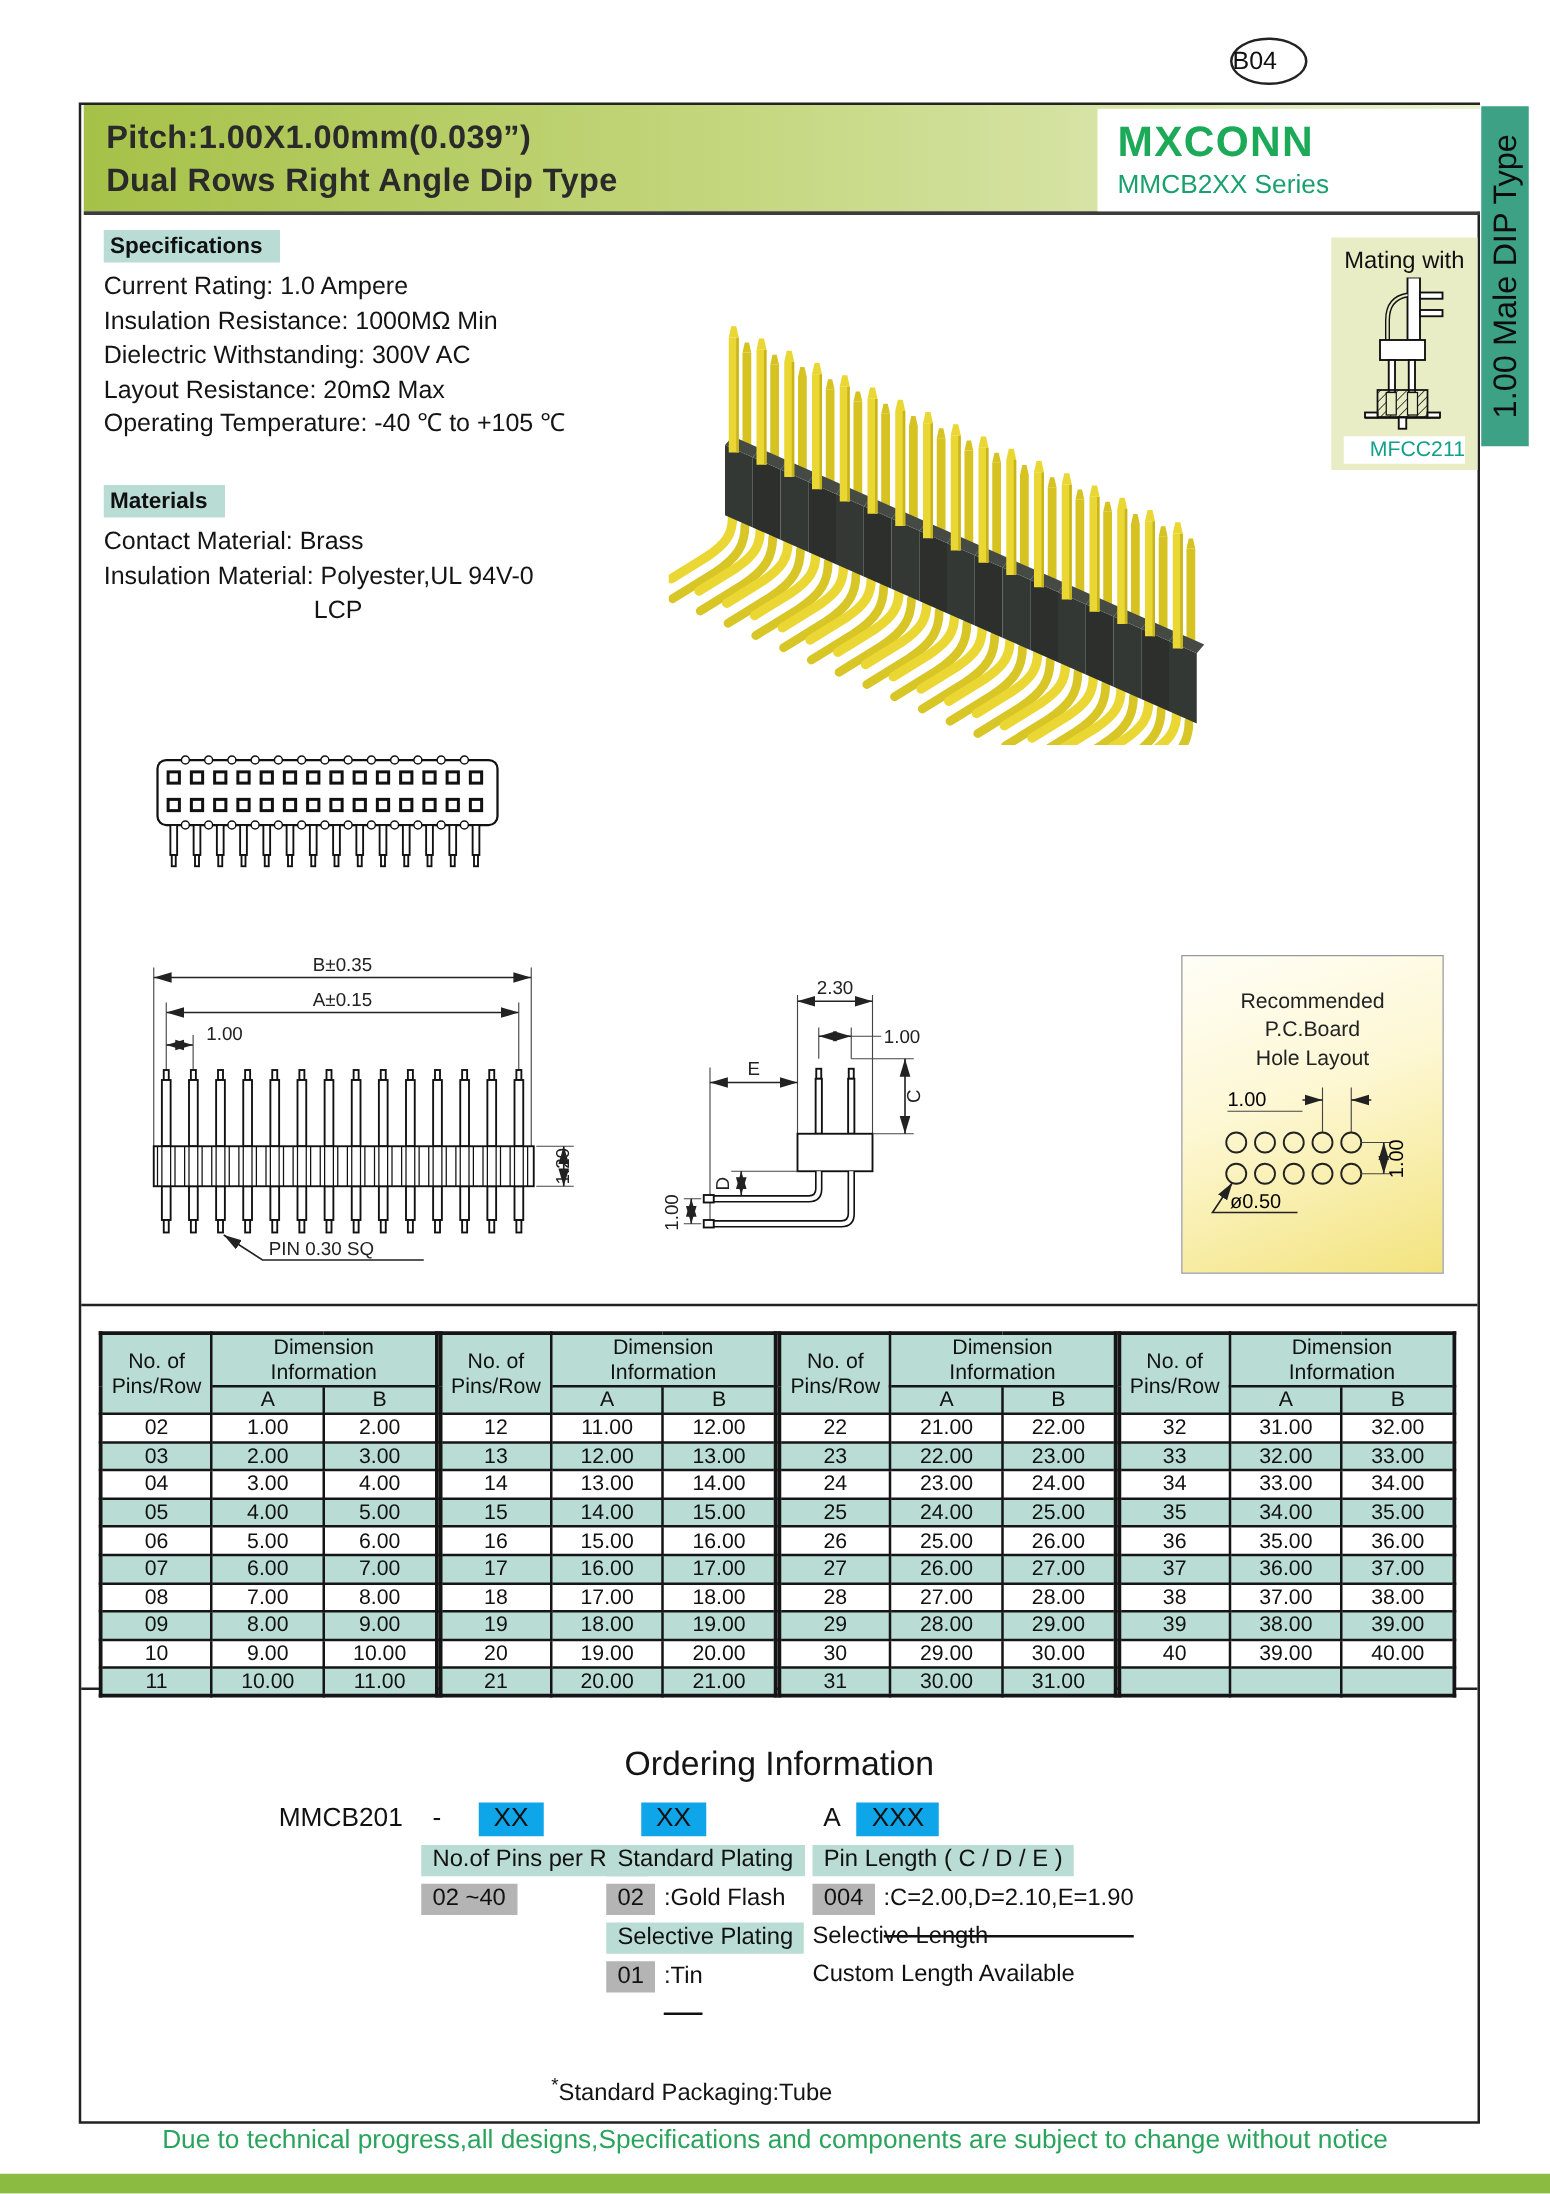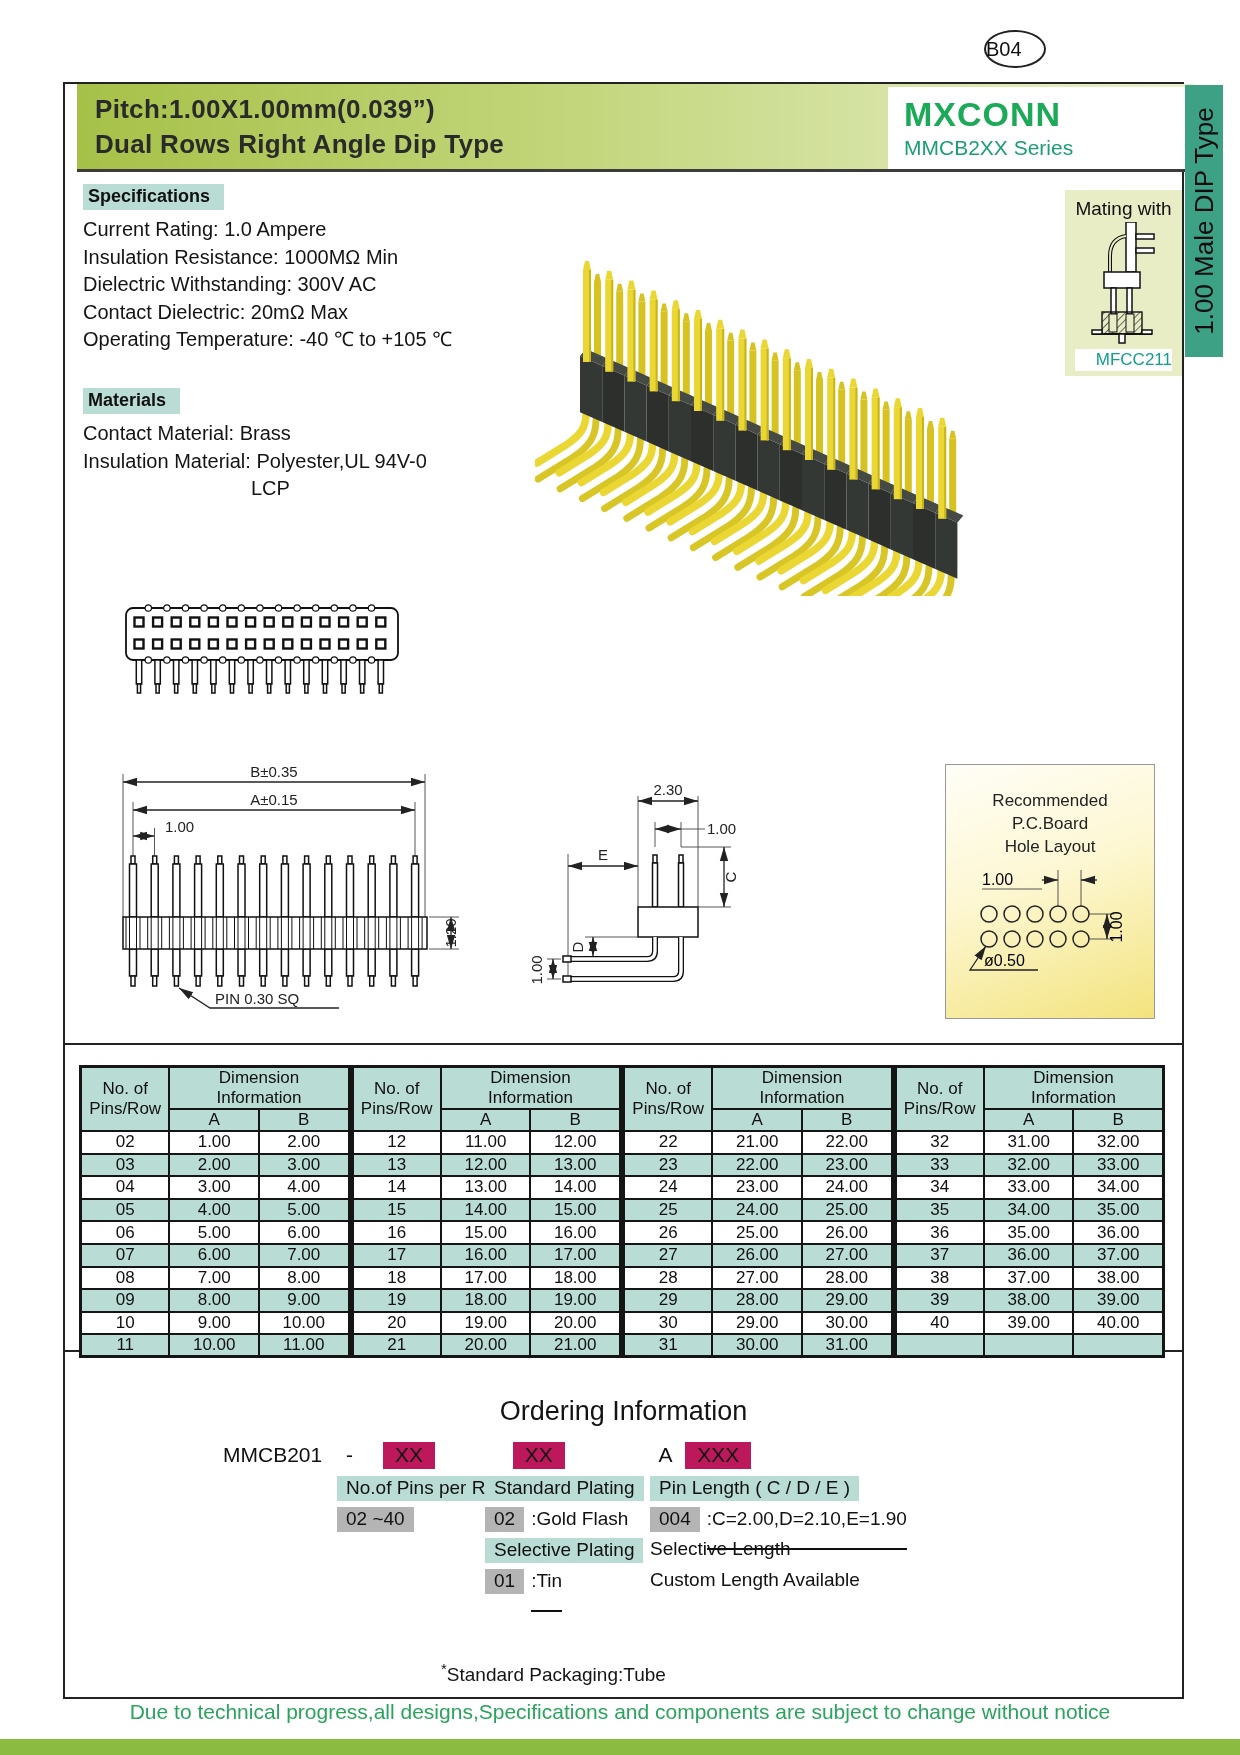--- a/index.html
+++ b/index.html
@@ -11,21 +11,21 @@
              font-size:20px;color:#111;}
   .side-tab{position:absolute;left:1185px;top:85px;width:38px;height:272px;background:#3da185;}
   .side-tab span{position:absolute;left:0;top:0;display:block;width:272px;height:38px;line-height:38px;
              text-align:center;font-size:26px;color:#0d0d0d;
              transform:rotate(-90deg) translate(-272px,0);transform-origin:0 0;white-space:nowrap;}
   .footer-note{position:absolute;left:0;top:1700px;width:1240px;text-align:center;
              color:#2aa45c;font-size:21px;}
   .bottom-strip{position:absolute;left:0;bottom:0;width:1240px;height:16px;background:#8cbb42;}
   
   .frame{position:absolute;left:63px;top:82px;width:1117px;height:1613px;border:2px solid #222;}
-  .header-band{position:absolute;left:12px;top:0;width:100%;height:88px;
+  .header-band{position:absolute;left:2px;top:0;width:100%;height:88px;
              background:linear-gradient(90deg,#a6c148 0%,#c3d67c 45%,#e9f0cd 100%);
              border-bottom:3px solid #3c3c3c;box-sizing:border-box;padding-left:26px;}
   .header-title{position:absolute;left:18px;top:8px;font-size:26px;font-weight:600;color:#2a2a2a;
              line-height:35px;letter-spacing:.3px;}
   .brand-box{position:absolute;right:0;top:3px;width:306px;height:82px;background:#fff;}
   .brand{margin:8px 0 0 16px;font-size:34px;font-weight:bold;color:#1caa58;letter-spacing:1px;}
   .series{margin:2px 0 0 16px;font-size:21px;color:#1a9f70;}
   
   .hl-heading{display:inline-block;background:#b9ddd4;padding:2px 14px 3px 5px;font-size:18px;
              font-weight:bold;color:#101010;}
@@ -56,21 +56,21 @@
   .dimtab thead{background:#b9ddd4;}
   .dimtab thead tr{height:21px;}
   .dimtab tbody tr{height:22.6px;}
   .dimtab tbody tr:nth-child(even){background:#b9ddd4;}
   .dimtab .pins-th{width:80px;}
   .dimtab .ab-th{width:88px;}
   
   .ordering-title{position:absolute;left:0;top:1312px;width:100%;text-align:center;font-size:27px;color:#141414;}
   .part-row{position:absolute;left:158px;top:1358px;font-size:21px;white-space:nowrap;color:#111;}
   .part-row .dash{margin-left:18px;}
-  .gray-box{display:inline-block;background:#be185d;padding:1px 12px 2px;color:#111;}
+  .gray-box{display:inline-block;background:#0ea5e9;padding:1px 12px 2px;color:#111;}
   .part-row .b1{margin-left:24px;}
   .part-row .b2{margin-left:72px;}
   .part-row .al{margin-left:88px;}
   .part-row .b3{margin-left:8px;}
   .ord-col{position:absolute;top:1392px;font-size:19px;color:#111;}
   #ord-col1{left:272px;} #ord-col2{left:420px;} #ord-col3{left:585px;}
   .ord-row{height:24px;margin-bottom:7px;white-space:nowrap;}
   .ord-mint{display:inline-block;background:#b9ddd4;padding:1px 9px 2px;}
   .ord-gray{display:inline-block;background:#b4b4b4;padding:1px 9px 2px;}
   .uline{border-bottom:2px solid #111;margin-left:7px;padding-bottom:19px;}
@@ -98,21 +98,21 @@
         <div class="series">MMCB2XX Series</div>
       </div>
     </div>
 
     <div class="specs">
       <span class="hl-heading">Specifications</span>
       <div class="spec-lines">
         <div>Current Rating: 1.0 Ampere</div>
         <div>Insulation Resistance: 1000MΩ Min</div>
         <div>Dielectric Withstanding: 300V AC</div>
-        <div>Contact  Dielectric: 20mΩ Max</div>
+        <div>Layout  Resistance: 20mΩ Max</div>
         <div>Operating Temperature: -40 ℃ to +105 ℃</div>
       </div>
     </div>
 
     <div class="materials">
       <span class="hl-heading">Materials</span>
       <div class="spec-lines">
         <div>Contact Material: Brass</div>
         <div>Insulation Material: Polyester,UL 94V-0</div>
         <div class="mat-indent">LCP</div>

